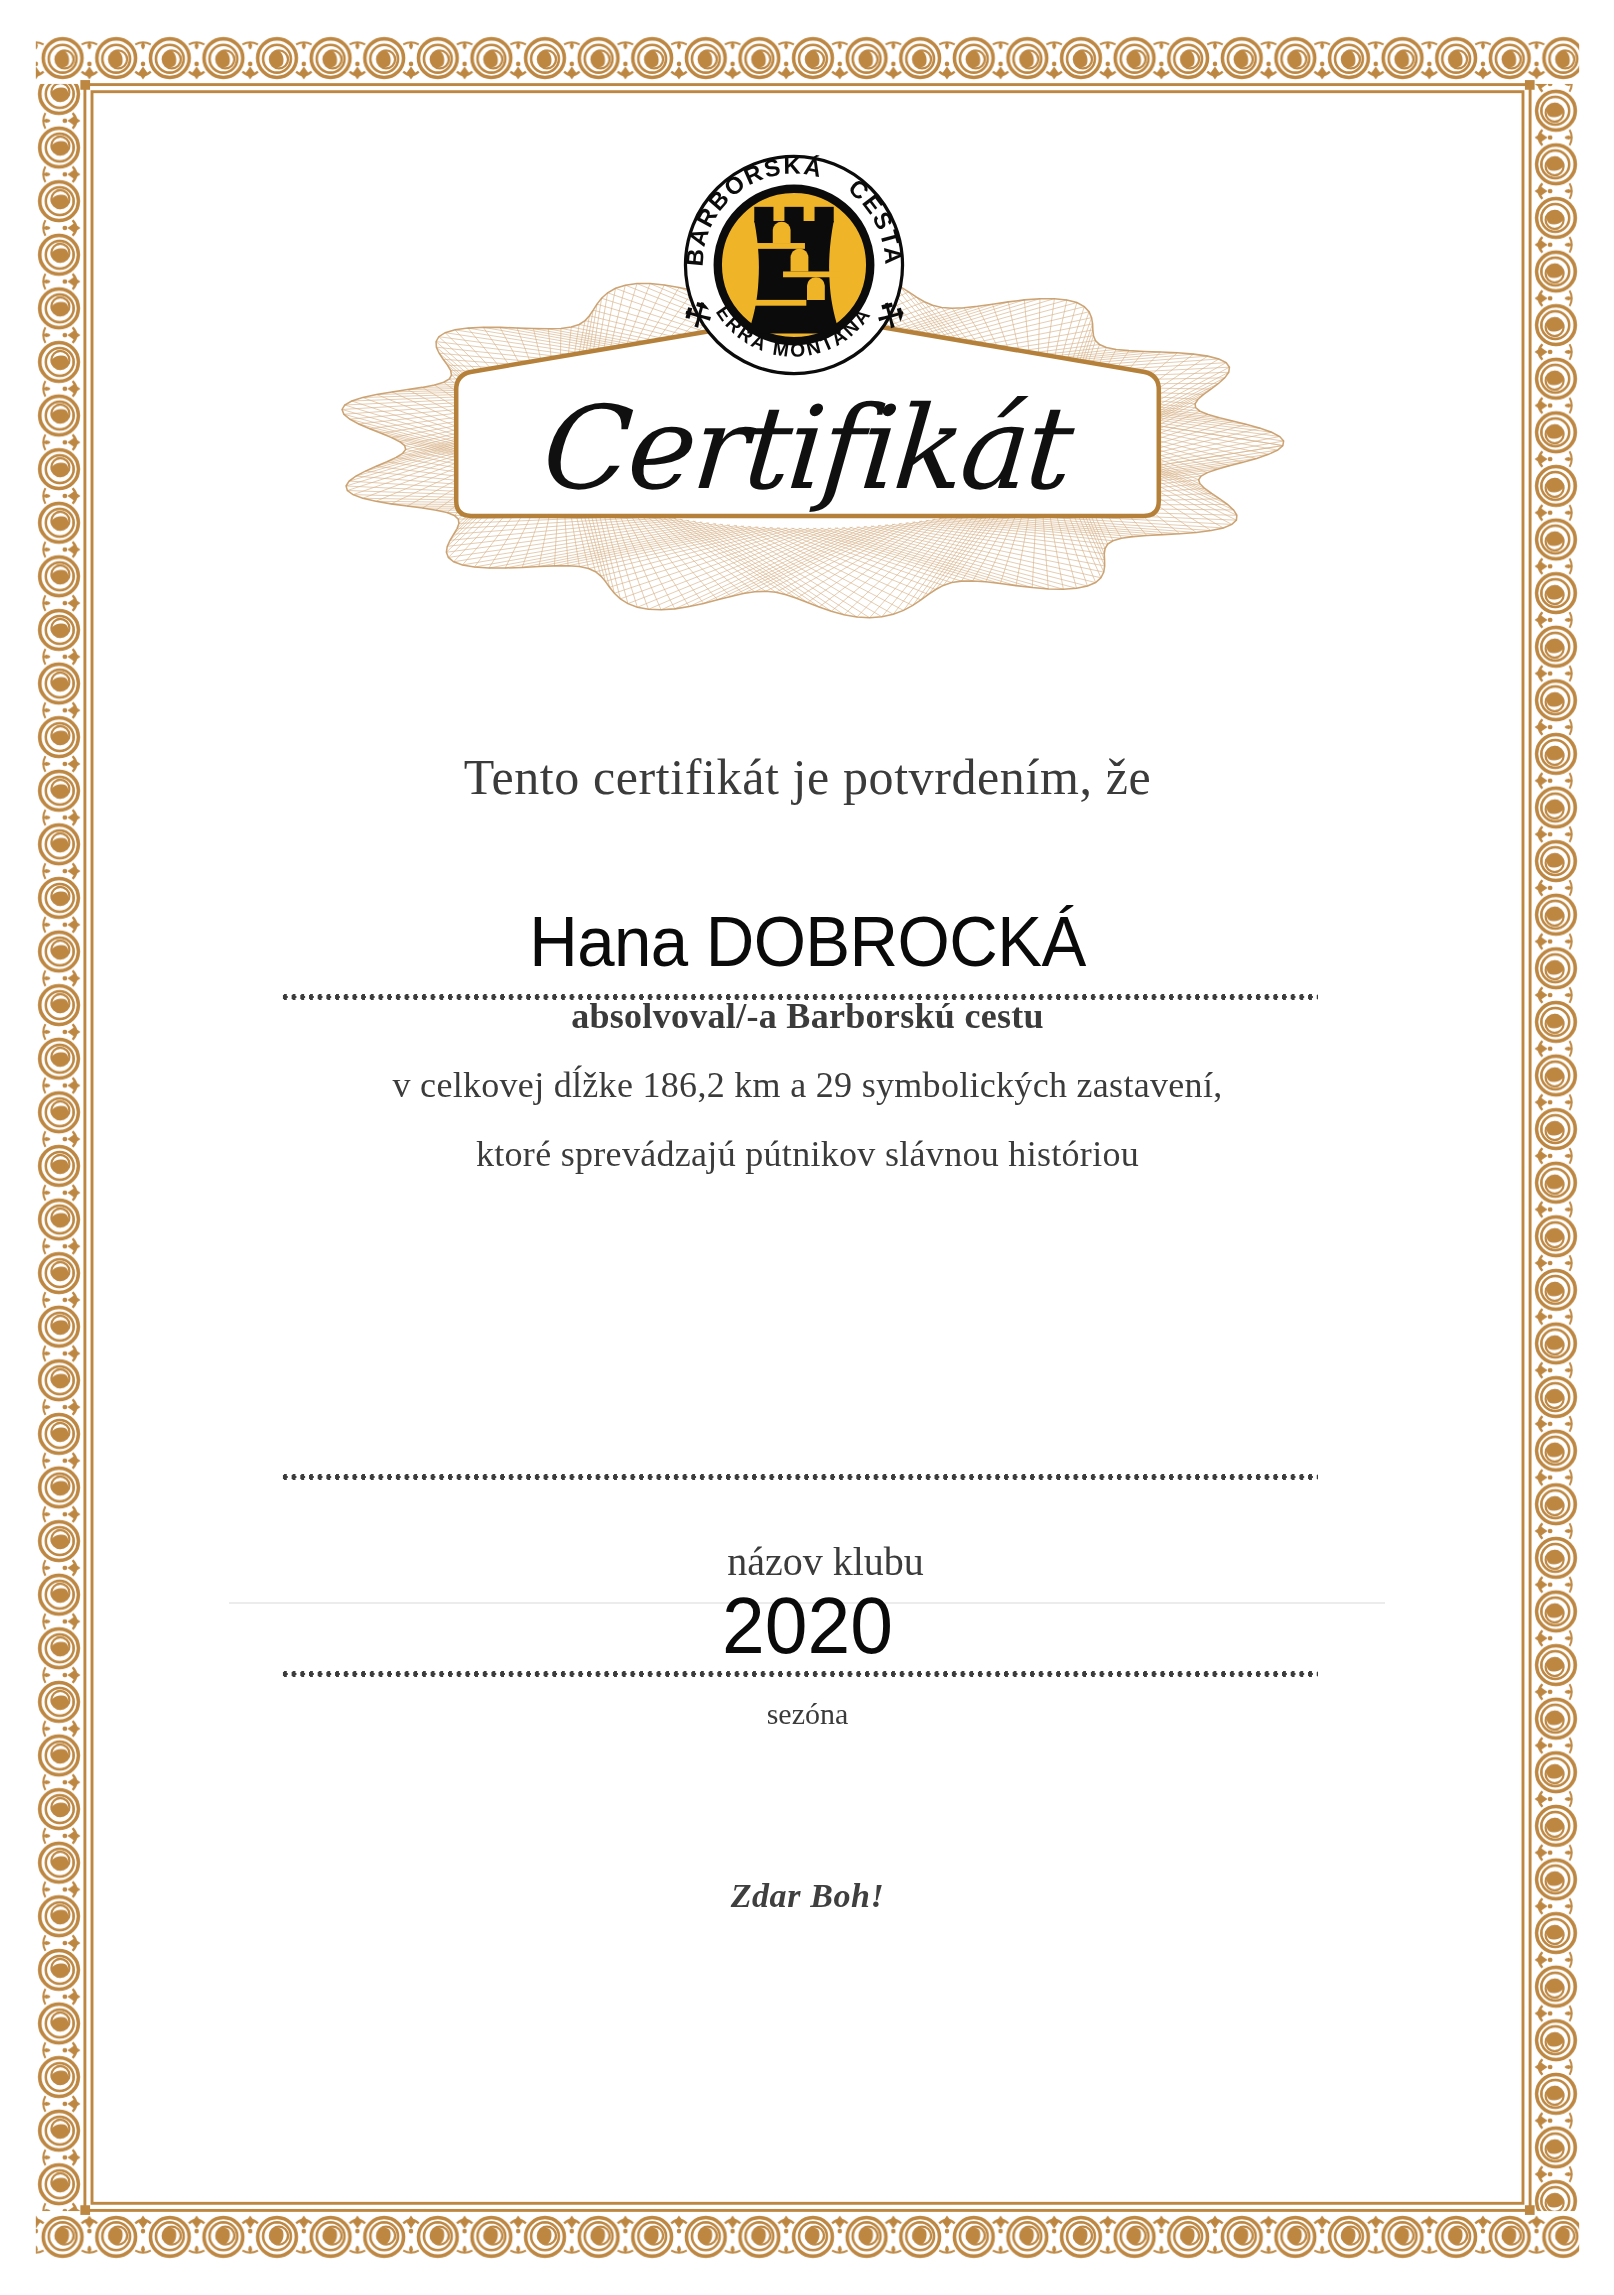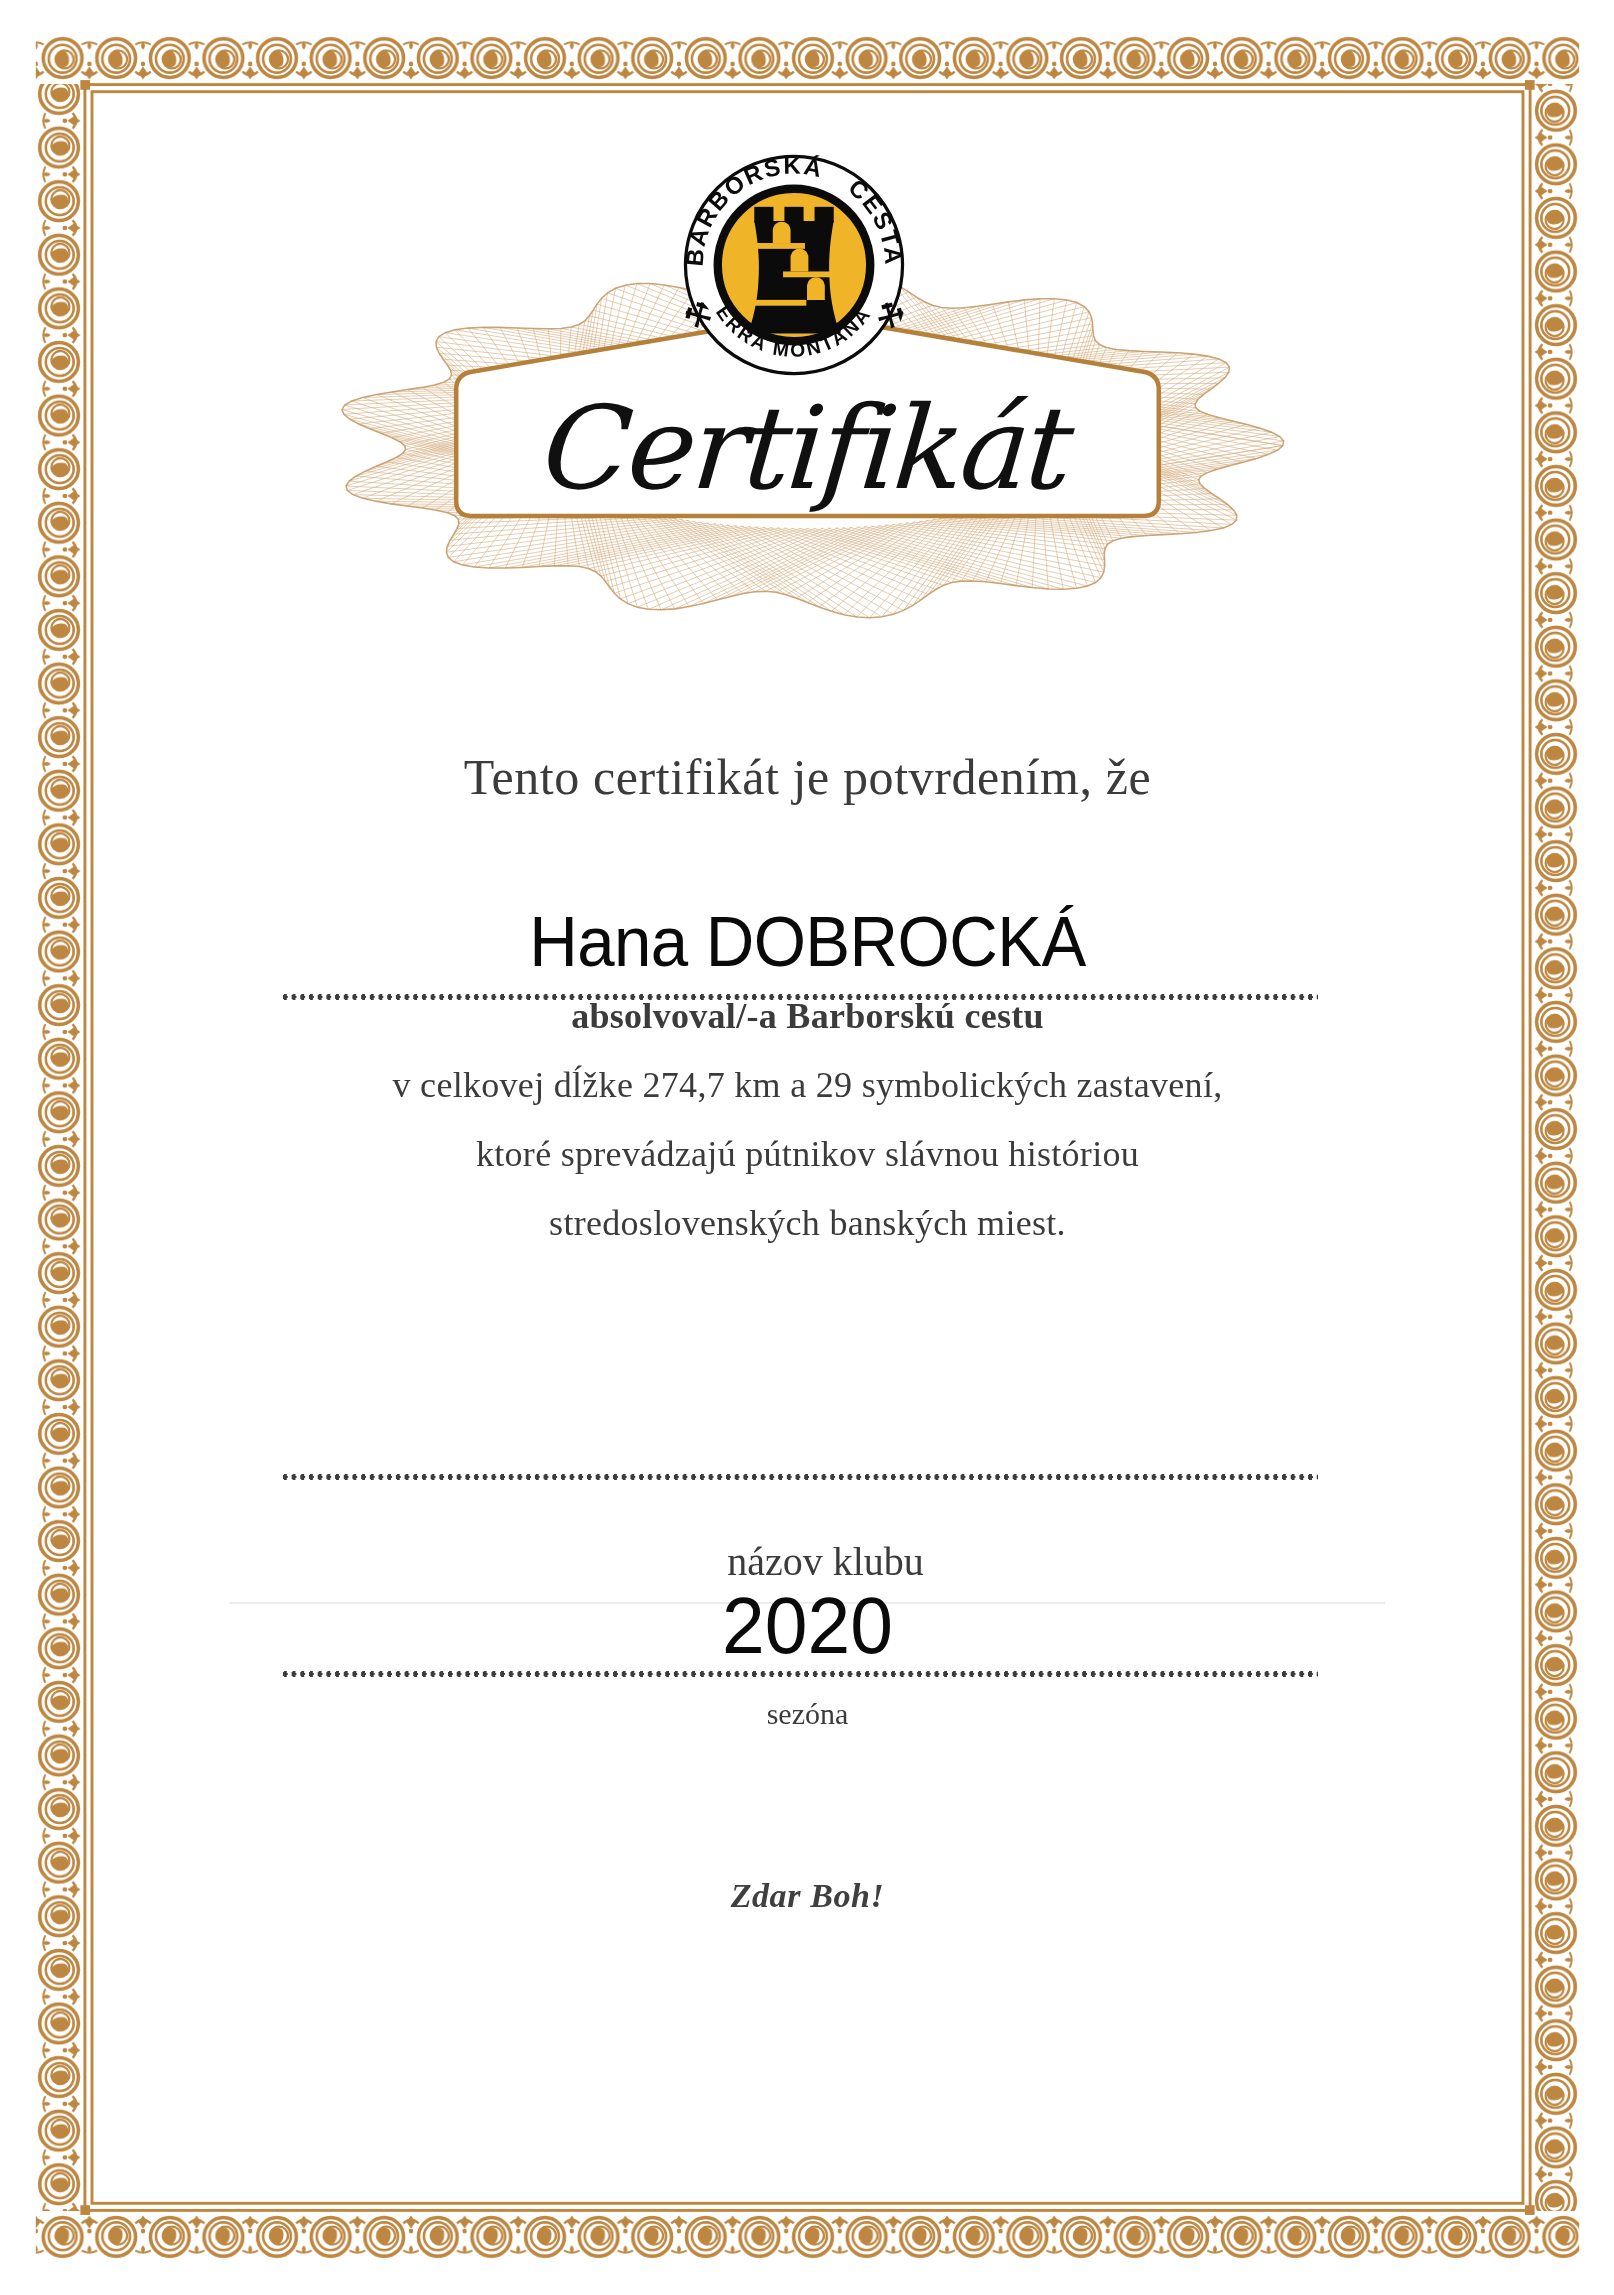--- a/index.html
+++ b/index.html
@@ -157,23 +157,22 @@
 
   <div class="script-title">Certifikát</div>
 
   <div class="center-line intro">Tento certifikát je potvrdením, že</div>
 
   <div class="center-line recipient">Hana DOBROCKÁ</div>
   <div class="dotted dotted-1"></div>
 
   <div class="center-line statement">
     <div class="bold">absolvoval/-a Barborskú cestu</div>
-    <div>v celkovej dĺžke 274,7 km a 29 symbolických zastavení,</div>
+    <div>v celkovej dĺžke 186,2 km a 29 symbolických zastavení,</div>
     <div>ktoré sprevádzajú pútnikov slávnou históriou</div>
-    <div>stredoslovenských banských miest.</div>
   </div>
 
   <div class="dotted dotted-2"></div>
   <div class="center-line club-label">názov klubu</div>
 
   <div class="faint-rule"></div>
   <div class="center-line season-year">2020</div>
   <div class="dotted dotted-3"></div>
   <div class="center-line season-label">sezóna</div>
 

